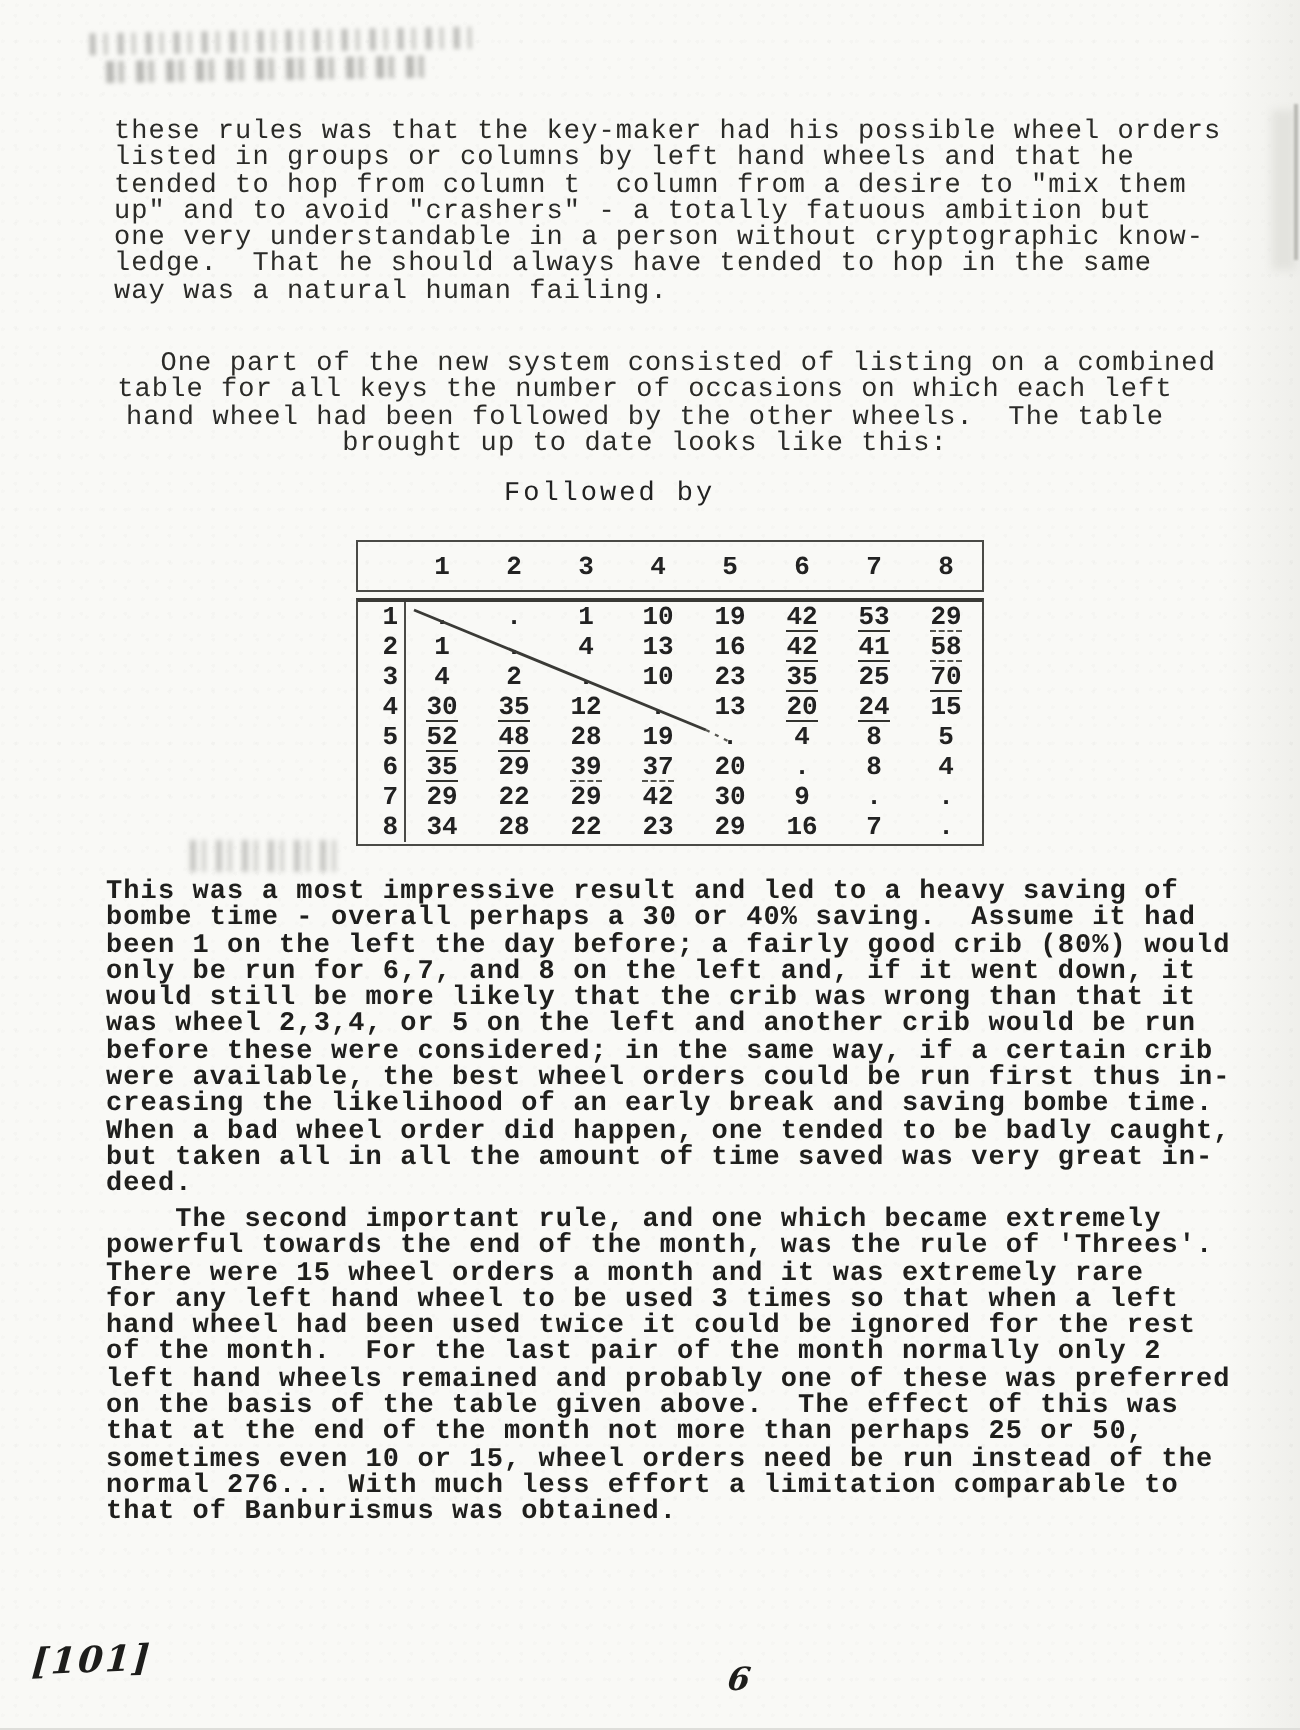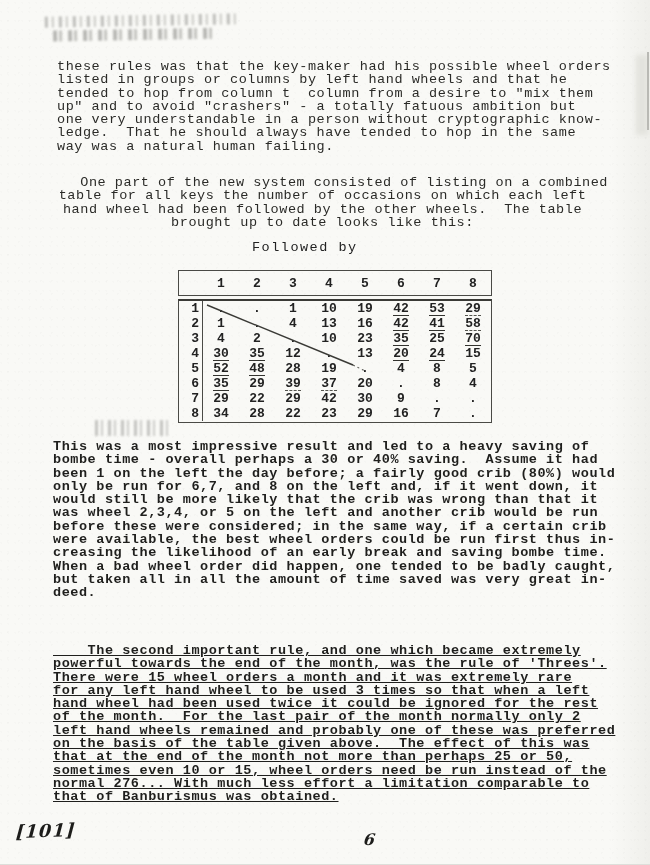--- a/index.html
+++ b/index.html
@@ -14,21 +14,21 @@
     color:#262624;
   }
   .para{
     position:absolute;white-space:pre;font-size:13.5px;line-height:13.3px;
     letter-spacing:0.55px;color:#2b2b28;
   }
   .heavy{font-weight:bold;color:#1f1f1d;}
   .p1{left:57px;top:60px;}
   .p2{left:37px;top:176px;text-align:center;}
   .p3{left:53px;top:440px;}
-  .p4{left:53px;top:644px;text-decoration:underline;}
+  .p4{left:53px;top:604px;}
   
   .stamp{position:absolute;left:45px;top:12px;width:192px;height:36px;transform:rotate(-1deg);filter:blur(1.1px);opacity:.55;}
   .stamp .sline{height:11px;margin:3px 0;background:
       repeating-linear-gradient(90deg,#8e8e8a 0 3px,transparent 3px 7px,#a5a5a0 7px 9px,transparent 9px 14px);}
   .stamp .sline:nth-child(2){margin-left:8px;width:165px;background:
       repeating-linear-gradient(90deg,#83837f 0 4px,transparent 4px 6px,#9a9a95 6px 9px,transparent 9px 15px);}
   .smudge{position:absolute;left:95px;top:420px;width:78px;height:16px;filter:blur(1.3px);opacity:.5;background:
       repeating-linear-gradient(90deg,#90908c 0 3px,transparent 3px 6px,#a3a39e 6px 8px,transparent 8px 13px);}
   .edge-streak{position:absolute;right:2px;top:55px;width:12px;height:80px;background:#e3e3de;filter:blur(2px);}
   .edge-line{position:absolute;right:1px;top:52px;width:2px;height:78px;background:#b9b9b4;filter:blur(.5px);}

